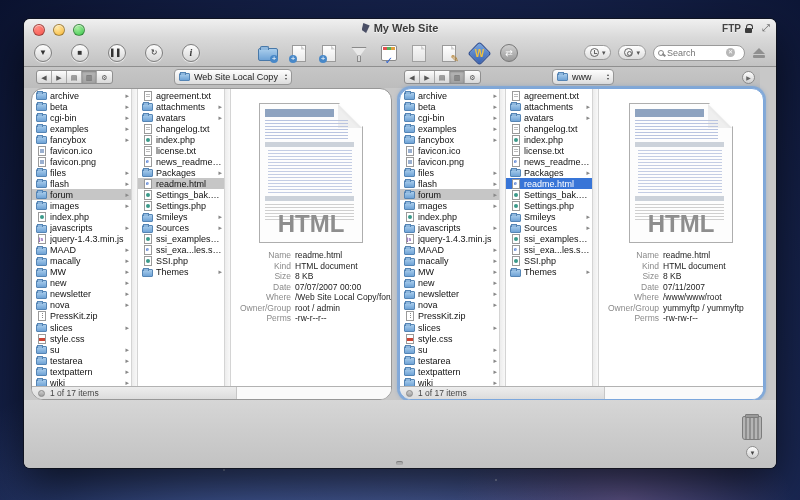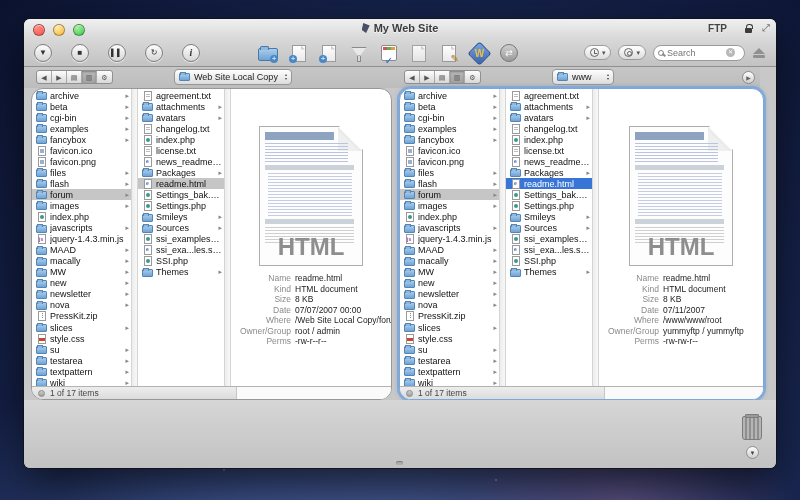--- a/index.html
+++ b/index.html
@@ -40,21 +40,21 @@
   .tl.red{background:radial-gradient(circle at 35% 30%, #ff8a80, #f8524c);}
   .tl.yel{background:radial-gradient(circle at 35% 30%, #ffe9a8, #f8b42e);}
   .tl.grn{background:radial-gradient(circle at 35% 30%, #a8eda0, #35c748);}
   .wtitle {
     position:absolute; top:3px; left:0; right:0; text-align:center;
     font-size:11px; font-weight:bold; color:#3c3c3c; text-shadow:0 1px 0 rgba(255,255,255,.65);
   }
   .wtitle .app-ic { display:inline-block; width:8px; height:10px; background:#4a4f66;
     clip-path:polygon(20% 0, 100% 25%, 55% 100%, 0 70%); margin-right:4px; vertical-align:-1px; }
   .proto { position:absolute; top:4px; right:24px; font-size:10px; font-weight:bold; color:#444;
-    text-shadow:0 1px 0 rgba(255,255,255,.6); display:flex; align-items:center; gap:18px; }
+    text-shadow:0 1px 0 rgba(255,255,255,.6); display:flex; align-items:center; gap:4px; }
   .lock { width:7px; height:5px; background:#3c3c3c; border-radius:1px; position:relative; margin-top:3px;}
   .lock::before { content:''; position:absolute; top:-4px; left:1px; width:5px; height:4px;
     border:1px solid #3c3c3c; border-bottom:none; border-radius:3px 3px 0 0; }
   .expand { position:absolute; top:3px; right:6px; font-size:10px; color:#555; }
   
   .toolbar { position:absolute; left:0; top:19px; right:0; height:29px; display:flex; align-items:center; }
   .circbtns { display:flex; gap:19px; margin-left:10px; }
   .cbtn { width:18px; height:18px; border-radius:50%; border:1px solid #7e7e7e;
     background:linear-gradient(#fdfdfd,#d6d6d6); display:flex; align-items:center; justify-content:center;
     font-size:8px; color:#333; box-shadow:0 1px 1px rgba(255,255,255,.7); }
@@ -135,21 +135,21 @@
   
   .pane { position:absolute; top:69px; height:312px; background:#fff; border:1px solid #979797;
     border-radius:12px; overflow:hidden; display:flex; flex-direction:column; }
   .pane.left { left:7px; width:361px; }
   .pane.right { left:375px; width:365px; border:1px solid #7ca7dc;
     box-shadow:0 0 0 2px rgba(120,165,220,.75), 0 0 5px rgba(90,140,200,.9); }
   .cols { flex:1; display:flex; min-height:0; }
   .col { overflow:hidden; padding-top:1px; }
   .col.c1 { width:99px; }
   .col.c2 { width:86px; }
-  .col.c3 { flex:1; position:relative;margin-top:23px; }
+  .col.c3 { flex:1; position:relative; }
   .vsb { width:7px; background:linear-gradient(90deg,#ececec,#f8f8f8); border-left:1px solid #d4d4d4;
     border-right:1px solid #d4d4d4; }
   .frow { display:flex; align-items:center; height:11.05px; padding:0 2px 0 4px; font-size:9px; color:#111;
     white-space:nowrap; }
   .frow.sel-gray { background:#c6c6c6; }
   .frow.sel-blue { background:#3875d7; color:#fff; }
   .flb { overflow:hidden; text-overflow:ellipsis; flex:1; }
   .farr { color:#888; font-size:7px; margin-left:2px; flex:0 0 auto;}
   .fic { flex:0 0 11px; width:11px; height:10px; margin-right:3px; position:relative; }
   .fic.folder { height:8px; margin-top:1px; background:linear-gradient(#a9cdec,#6fa3d6);

